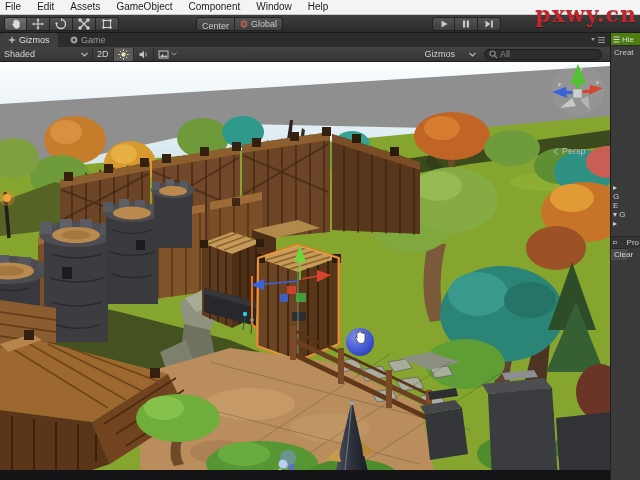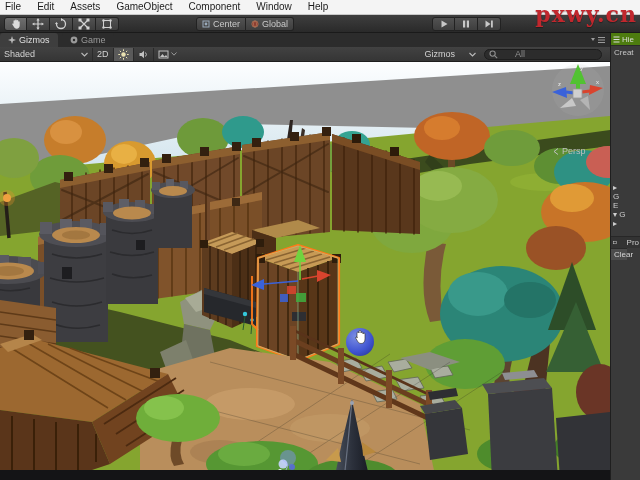--- a/index.html
+++ b/index.html
@@ -18,21 +18,21 @@
   #toolbar { position:absolute; left:0; top:15px; width:640px; height:18px;
     background:linear-gradient(#3e3e3e,#2a2a2a); border-bottom:1px solid #1a1a1a; z-index:25; }
   .toolgroup { position:absolute; top:2px; display:flex; }
   .tool-btn { width:23px; height:14px; background:linear-gradient(#525252,#3e3e3e);
     border:1px solid #222; border-left:none; display:flex; align-items:center; justify-content:center; }
   .tool-btn:first-child { border-left:1px solid #222; border-radius:3px 0 0 3px; }
   .tool-btn:last-child { border-radius:0 3px 3px 0; }
   .tool-btn.selected { background:linear-gradient(#6e6e6e,#585858); }
   .pill-btn { height:14px; background:linear-gradient(#525252,#3e3e3e); border:1px solid #222;
     color:#c9c9c9; font-size:9px; display:flex; align-items:center; padding:0 5px; gap:3px; }
-  .pill-btn.left { border-radius:3px 0 0 3px; }
+  .pill-btn.left { border-radius:3px 0 0 3px;flex-direction:column; }
   .pill-btn.right { border-radius:0 3px 3px 0; border-left:none; }
 
   
   #watermark { position:absolute; right:3px; top:1px; z-index:50;
     font-family:"DejaVu Serif", serif; font-weight:bold; font-size:22px; color:#c1272d;
     letter-spacing:1px; text-shadow:0 1px 1px rgba(0,0,0,0.35); }
 
   
   #sceneview { position:absolute; left:0; top:33px; width:610px; height:447px; background:#2e2e2e; }
   #scene-tabbar { position:absolute; left:0; top:0; width:610px; height:14px; background:#2c2c2c; }
@@ -43,21 +43,21 @@
   #tab-menu-icons { position:absolute; right:4px; top:3px; }
   #scene-controlbar { position:absolute; left:0; top:14px; width:610px; height:15px;
     background:linear-gradient(#424242,#353535); border-bottom:1px solid #1e1e1e;
     display:flex; align-items:center; font-size:9px; color:#d2d2d2; }
   .ctrl { display:flex; align-items:center; height:13px; padding:0 4px; }
   #drawmode { width:92px; justify-content:space-between; }
   .mini-toggle { border-left:1px solid #2a2a2a; }
   .mini-toggle.on { background:#5a5a5a; }
   #gizmos-ctrl { margin-left:auto; gap:14px; }
   #scene-search { width:118px; height:11px; background:#2c2c2c; border:1px solid #1d1d1d;
-    border-radius:6px; margin:0 8px 0 4px; display:flex; align-items:center; padding:0 4px; gap:17px;
+    border-radius:6px; margin:0 8px 0 4px; display:flex; align-items:center; padding:0 4px; gap:2px;
     color:#8f8f8f; }
   #viewport { position:absolute; left:0; top:29px; width:610px; height:418px; background:#cfe2ea; }
   #viewport svg { display:block; }
 
   
   #persp-label { position:absolute; left:553px; top:113px; z-index:10; font-size:9px; color:#bfbfbf;
     display:flex; align-items:center; gap:3px; }
 
   
   #right-panel { position:absolute; left:610px; top:33px; width:30px; height:447px;

